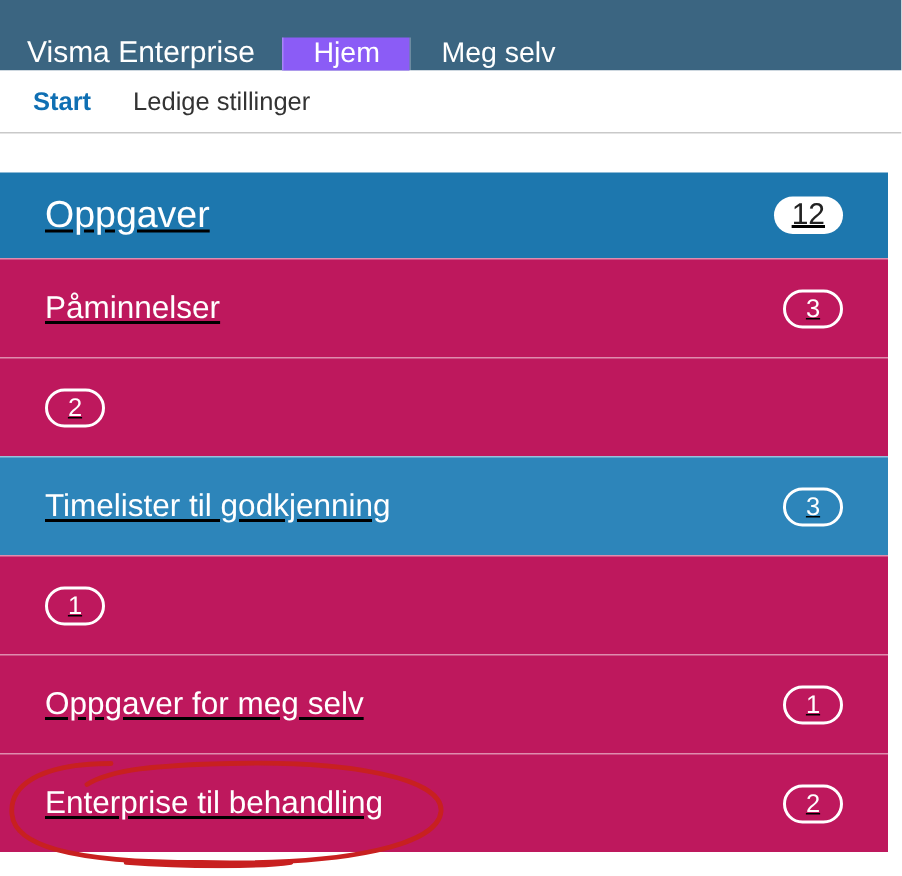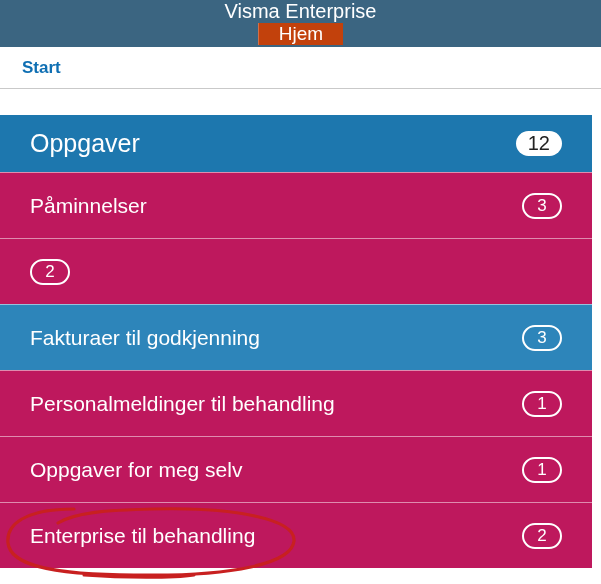--- a/index.html
+++ b/index.html
@@ -7,45 +7,44 @@
     font-family: "Segoe UI", Arial, sans-serif;
     background: #ffffff;
     width: 601px;
     height: 584px;
     overflow: hidden;
   }
 
   
   .topnav {
     display: flex;
-    align-items: center;
+    align-items: flex-end;
     height: 47px;
     background: #3b6581;
     color: #ffffff;
-    flex-direction: column;
   }
   .topnav .brand {
     padding: 0 18px;
     display: flex;
     align-items: center;
     font-size: 20px;
     font-weight: 400;
     white-space: nowrap;
   }
   .topnav .nav-item {
     padding: 0 20px;
     display: flex;
     align-items: center;
     font-size: 19px;
     font-weight: 400;
     cursor: pointer;
     border-left: 1px solid rgba(255,255,255,0.25);
   }
   .topnav .nav-item.active {
-    background: #c2410c;
+    background: #8b5cf6;
   }
 
   
   .subnav {
     display: flex;
     align-items: center;
     height: 42px;
     background: #ffffff;
     border-bottom: 1px solid #c9c9c9;
     padding-left: 8px;
@@ -64,20 +63,21 @@
     color: #0f6fb3;
     font-weight: 600;
   }
 
   .spacer { height: 26px; }
 
   
   .panel {
     width: 592px;
     margin-left: 0;
+    text-decoration: underline;
   }
   .panel-header {
     background: #1d77ae;
     color: #ffffff;
     display: flex;
     align-items: center;
     justify-content: space-between;
     padding: 14px 30px;
     font-size: 25px;
     font-weight: 400;
@@ -129,50 +129,51 @@
     pointer-events: none;
   }
   .annotation svg { width: 100%; height: 100%; }
 </style>
 </head>
 <body>
 
 <div class="topnav">
   <div class="brand">Visma Enterprise</div>
   <div class="nav-item active">Hjem</div>
+  <div class="nav-item">Meg selv</div>
 </div>
 
 <div class="subnav">
   <div class="sub-item active">Start</div>
+  <div class="sub-item">Ledige stillinger</div>
 </div>
 
 <div class="spacer"></div>
 
 <div class="panel">
   <div class="panel-header">
     <span>Oppgaver</span>
     <span class="badge-white">12</span>
   </div>
 
   <div class="task-item">
     <span>Påminnelser</span>
     <span class="count-pill">3</span>
   </div>
 
   <div class="task-item">
     <span class="count-pill">2</span>
   </div>
 
   <div class="task-item highlight">
-    <span>Fakturaer til godkjenning</span>
+    <span>Timelister til godkjenning</span>
     <span class="count-pill">3</span>
   </div>
 
   <div class="task-item">
-    <span>Personalmeldinger til behandling</span>
     <span class="count-pill">1</span>
   </div>
 
   <div class="task-item">
     <span>Oppgaver for meg selv</span>
     <span class="count-pill">1</span>
   </div>
 
   <div class="task-item">
     <span>Enterprise til behandling</span>

